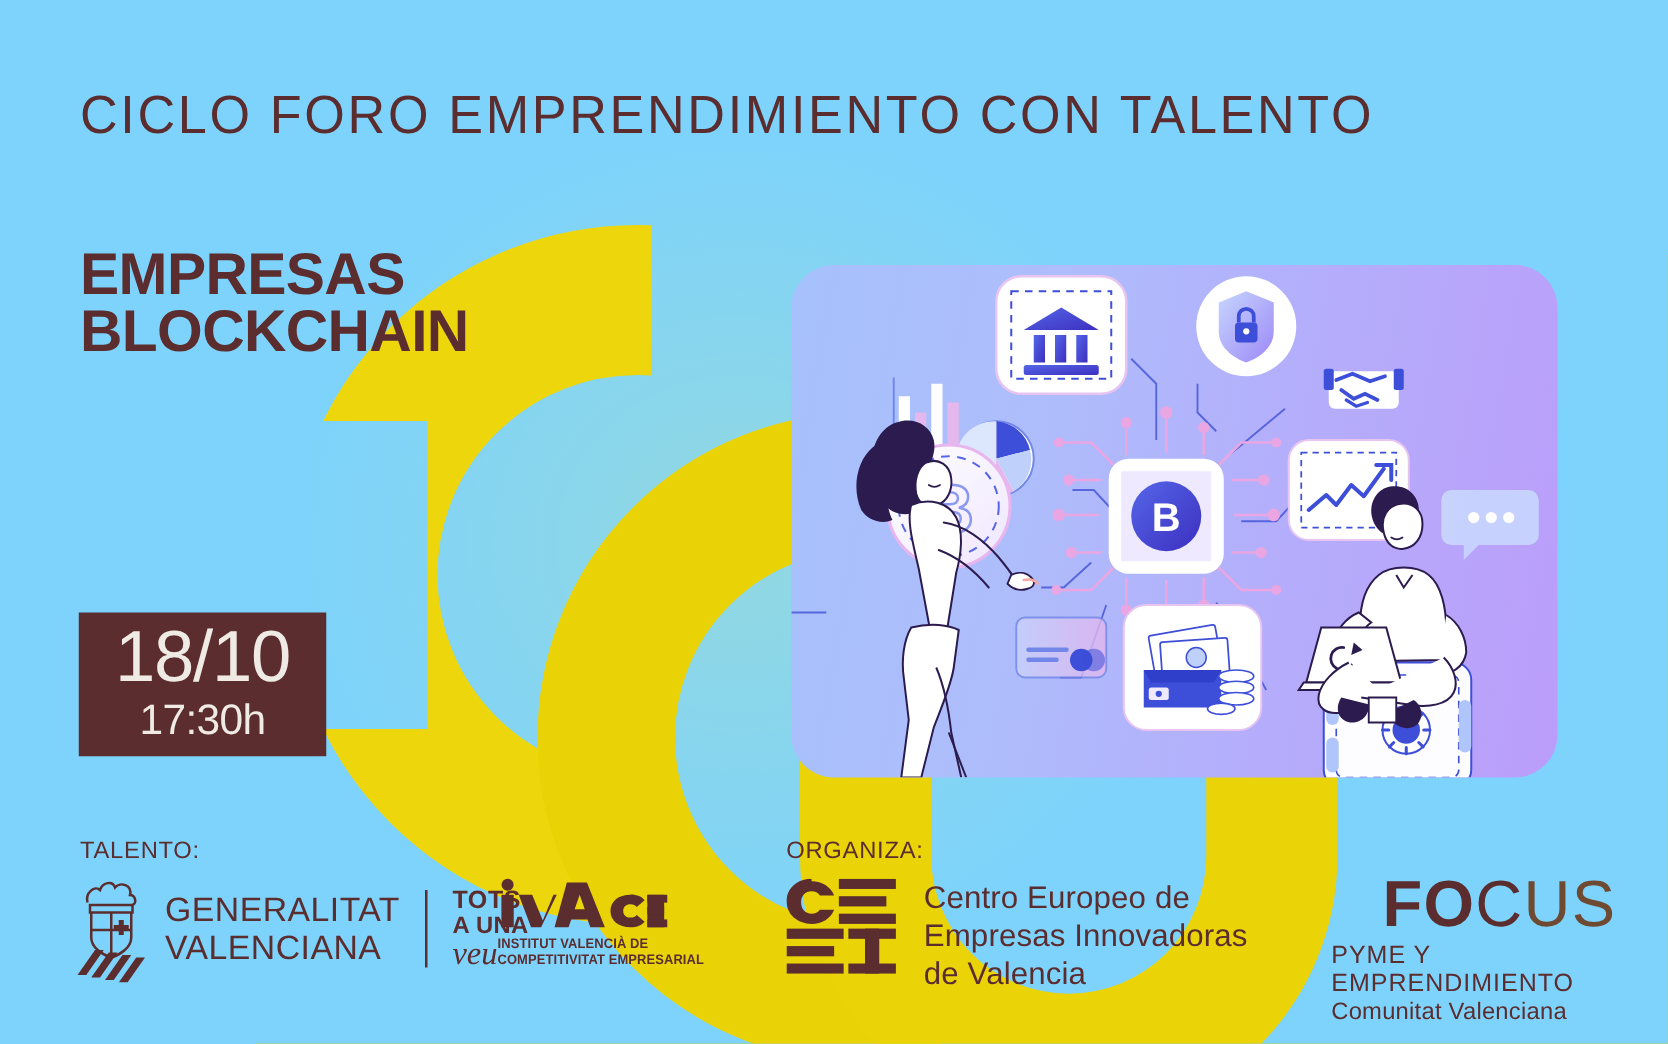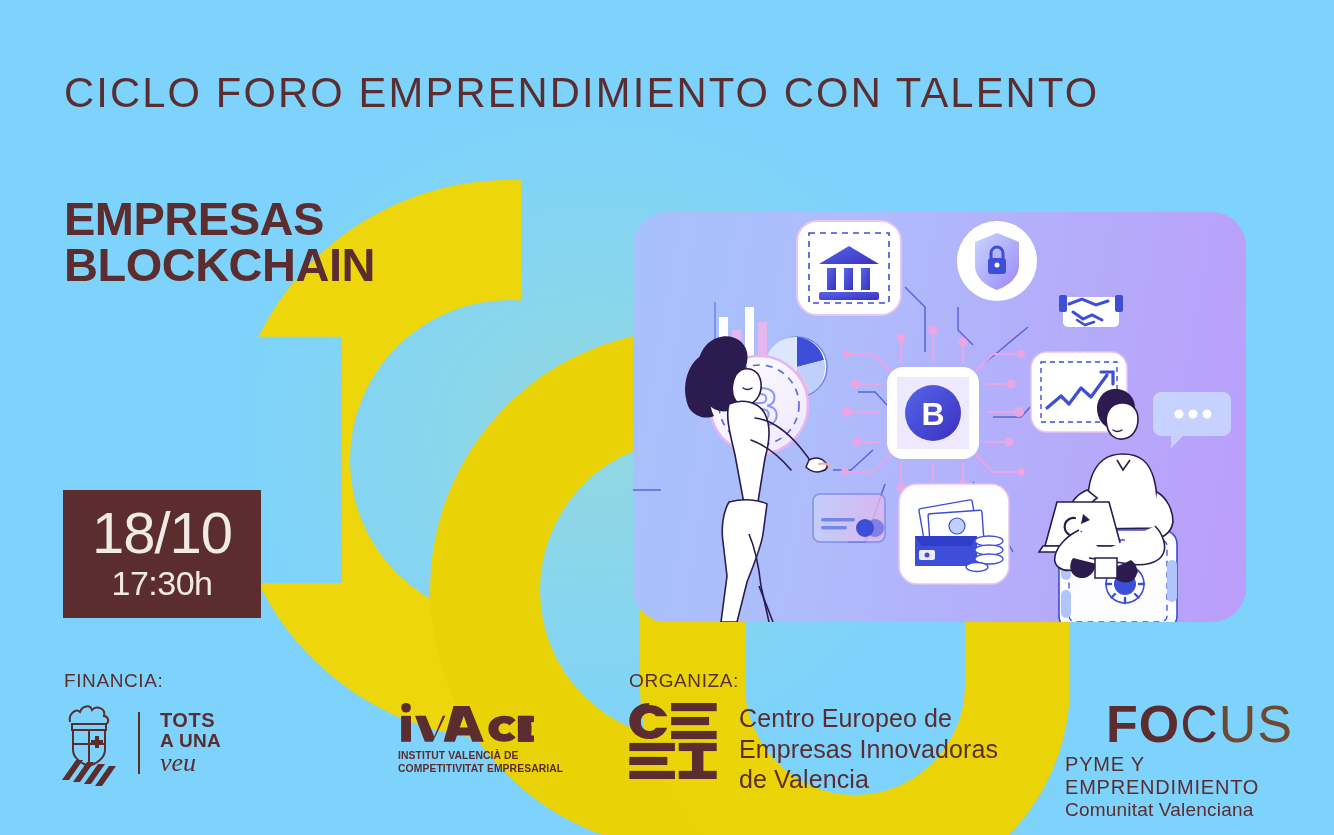--- a/index.html
+++ b/index.html
@@ -58,21 +58,21 @@
     position:absolute; left:64px; top:196px;
     width:560px;
     font-size:47px; line-height:.98;
     font-weight:bold; color:#5B2D2E;
     letter-spacing:-.5px;
   }
   .headline .ln { display:block; }
 
   .datebox {
     position:absolute; left:63px; top:490px;
-    width:198px; height:128px;
+    width:198px; height:115px;
     background:#5B2D2E;
     display:flex; flex-direction:column;
     align-items:center; justify-content:center;
   }
   .datebox .d1 {
     color:#EFEBE4; font-size:58px; font-weight:400;
     line-height:1; letter-spacing:-1px;
   }
   .datebox .d2 {
     color:#EFEBE4; font-size:34px; font-weight:400;
@@ -137,40 +137,44 @@
   <h1 class="headline">
     <span class="ln">EMPRESAS</span>
     <span class="ln">BLOCKCHAIN</span>
   </h1>
 
   <div class="datebox">
     <div class="d1">18/10</div>
     <div class="d2">17:30h</div>
   </div>
 
-  <div class="lbl" id="financia-label">FINANCIA:</div>
+  <div class="lbl" id="financia-label">TALENTO:</div>
   <div class="lbl" id="organiza-label">ORGANIZA:</div>
 
   <div class="gva">
     <div class="gva-crest">
       <svg viewBox="0 0 58 86" width="58" height="86" aria-hidden="true">
         <g fill="none" stroke="#5B2D2E" stroke-width="2">
           <path d="M10 22 C8 14 16 8 20 12 C22 6 30 4 32 10 C36 5 46 8 44 16 C48 16 50 22 46 24"></path>
           <path d="M12 24 L46 24 L46 30 L12 30 Z"></path>
           <path d="M13 30 L13 50 C13 58 22 64 29 66 C36 64 45 58 45 50 L45 30"></path>
           <path d="M29 30 L29 66 M13 44 L45 44"></path>
         </g>
         <path d="M35 36 h4 v4 h4 v4 h-4 v4 h-4 v-4 h-4 v-4 h4 z" fill="#5B2D2E"></path>
         <g fill="#5B2D2E">
           <path d="M2 80 L16 60 L23 60 L9 80 Z"></path>
           <path d="M13 82 L27 62 L34 62 L20 82 Z"></path>
           <path d="M24 84 L38 64 L45 64 L31 84 Z"></path>
           <path d="M35 86 L49 66 L56 66 L42 86 Z"></path>
         </g>
       </svg>
+    </div>
+    <div class="gva-name">
+      <div>GENERALITAT</div>
+      <div>VALENCIANA</div>
     </div>
     <div class="gva-sep"></div>
     <div class="tots">
       <div class="t1">TOTS</div>
       <div class="t2">A UNA</div>
       <div class="t3">veu</div>
     </div>
   </div>
 
   <div class="ivace">

